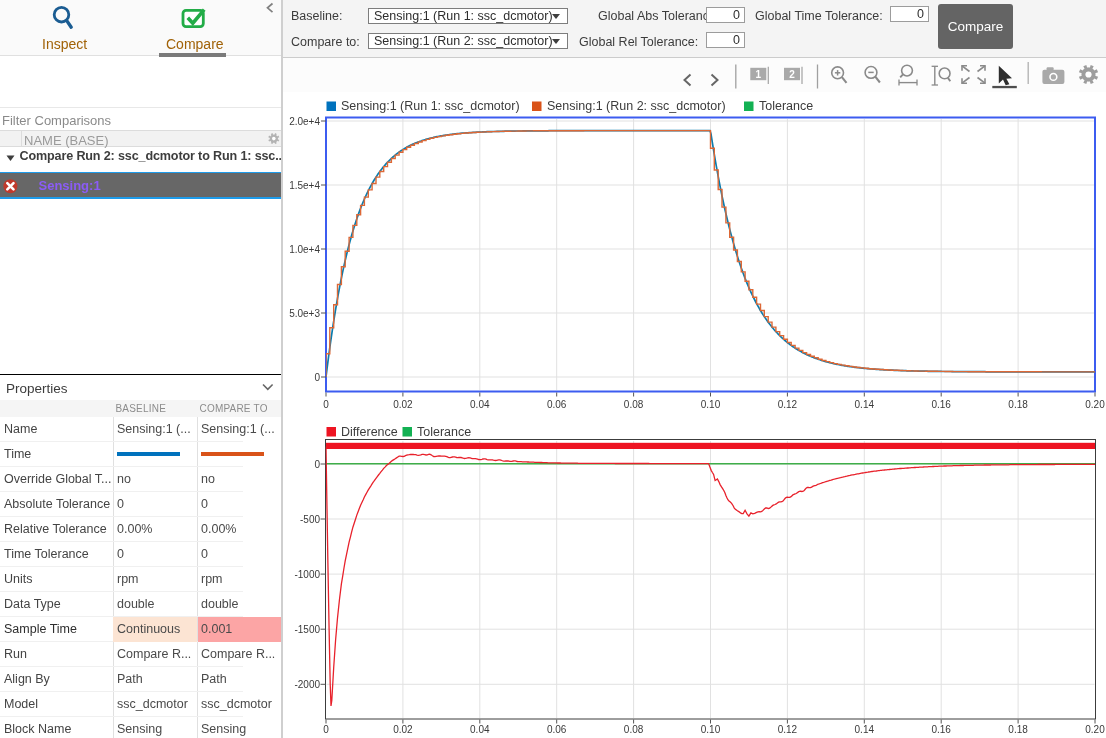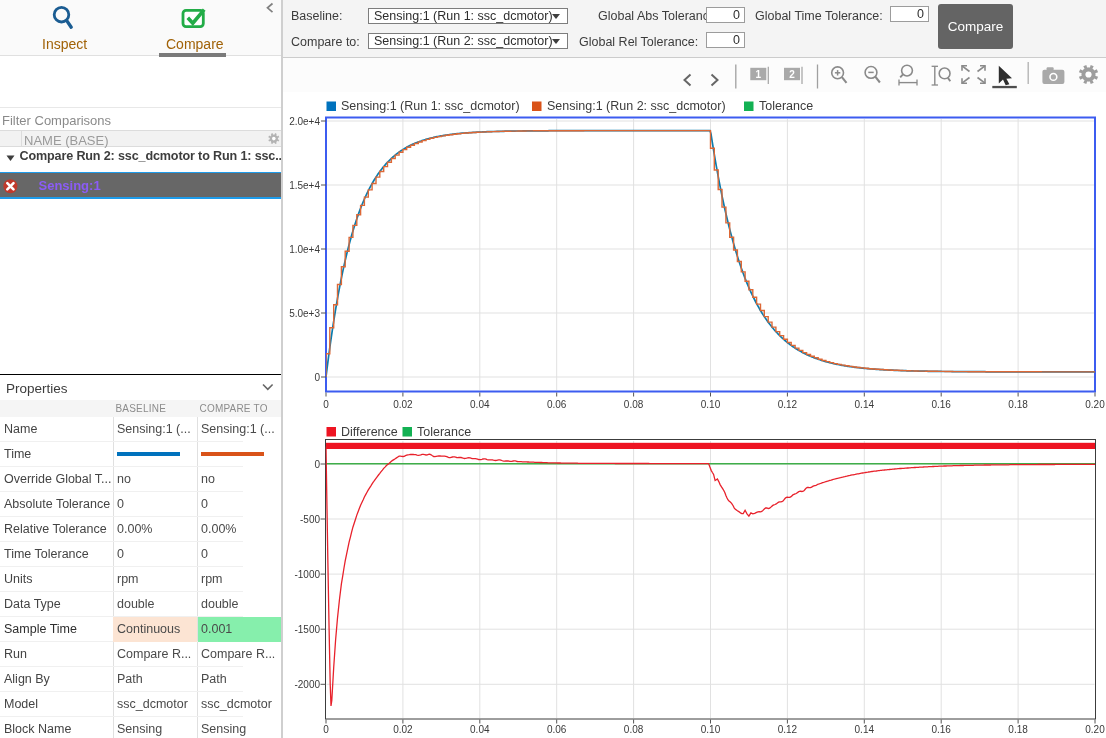--- a/index.html
+++ b/index.html
@@ -24,21 +24,21 @@
 #propcolhdr{position:absolute;left:0;top:400px;width:281px;height:16.5px;background:#f5f5f5}
 #propcolhdr div{position:absolute;top:2.5px;font-size:10px;color:#8c8c8c;letter-spacing:.2px}
 #vsep1{position:absolute;left:112.5px;top:416.5px;width:1px;height:322px;background:#e0e0e0}
 #vsep2{position:absolute;left:196.5px;top:416.5px;width:1px;height:322px;background:#e0e0e0}
 .prow{position:absolute;left:0;width:243px;height:25px;border-bottom:1px solid #f0f0f0}
 .plabel{position:absolute;left:4px;top:5px;font-size:12.5px;color:#444;white-space:nowrap;overflow:hidden;width:107px}
 .pv1{position:absolute;left:117px;top:5px;font-size:12.5px;color:#4a4a4a;white-space:nowrap;overflow:hidden;width:78px}
 .pv2{position:absolute;left:201px;top:5px;font-size:12.5px;color:#4a4a4a;white-space:nowrap;overflow:hidden;width:79px}
 .bold{font-weight:normal;color:#2e2e2e}
 .hl{left:113px;width:83.5px;padding-left:4px;top:0;height:25px;padding-top:5px;background:#fce4d3}
-.hl2{left:197.5px;width:83.5px;padding-left:3.5px;top:0;height:25px;padding-top:5px;background:#86efac}
+.hl2{left:197.5px;width:83.5px;padding-left:3.5px;top:0;height:25px;padding-top:5px;background:#fca5a5}
 .swatch{position:absolute;top:10.5px;width:63px;height:3.8px}
 
 #topbar{position:absolute;left:283px;top:0;width:823px;height:57.5px;background:#f4f4f4;border-bottom:1px solid #ccc}
 .tblabel{position:absolute;font-size:12.5px;color:#3c3c3c}
 .combo{position:absolute;width:200px;height:16.5px;background:#fff;border:1px solid #7d7d7d;font-size:12.5px;color:#2e2e2e;line-height:15px;padding-left:5px;white-space:nowrap}
 .combo .arr{position:absolute;right:7px;top:5.5px;width:0;height:0;border-left:4.5px solid transparent;border-right:4.5px solid transparent;border-top:5.5px solid #3f3f3f}
 .numin{position:absolute;width:39px;height:16px;background:#fff;border:1px solid #9c9c9c;font-size:12.5px;color:#2e2e2e;line-height:14.5px;text-align:right;padding-right:4px}
 #cmpbtn{position:absolute;left:938px;top:4px;width:75px;height:45px;background:#646464;border-radius:3px;color:#fff;font-size:13.5px;text-align:center;line-height:45px}
 #toolbar{position:absolute;left:283px;top:57.5px;width:823px;height:34.5px;background:#fcfcfc}
 text.ax{font-family:"Liberation Sans",sans-serif;font-size:10px;fill:#3a3a3a}text.lg{font-family:"Liberation Sans",sans-serif;font-size:12.5px;fill:#3c3c3c}</style></head>

